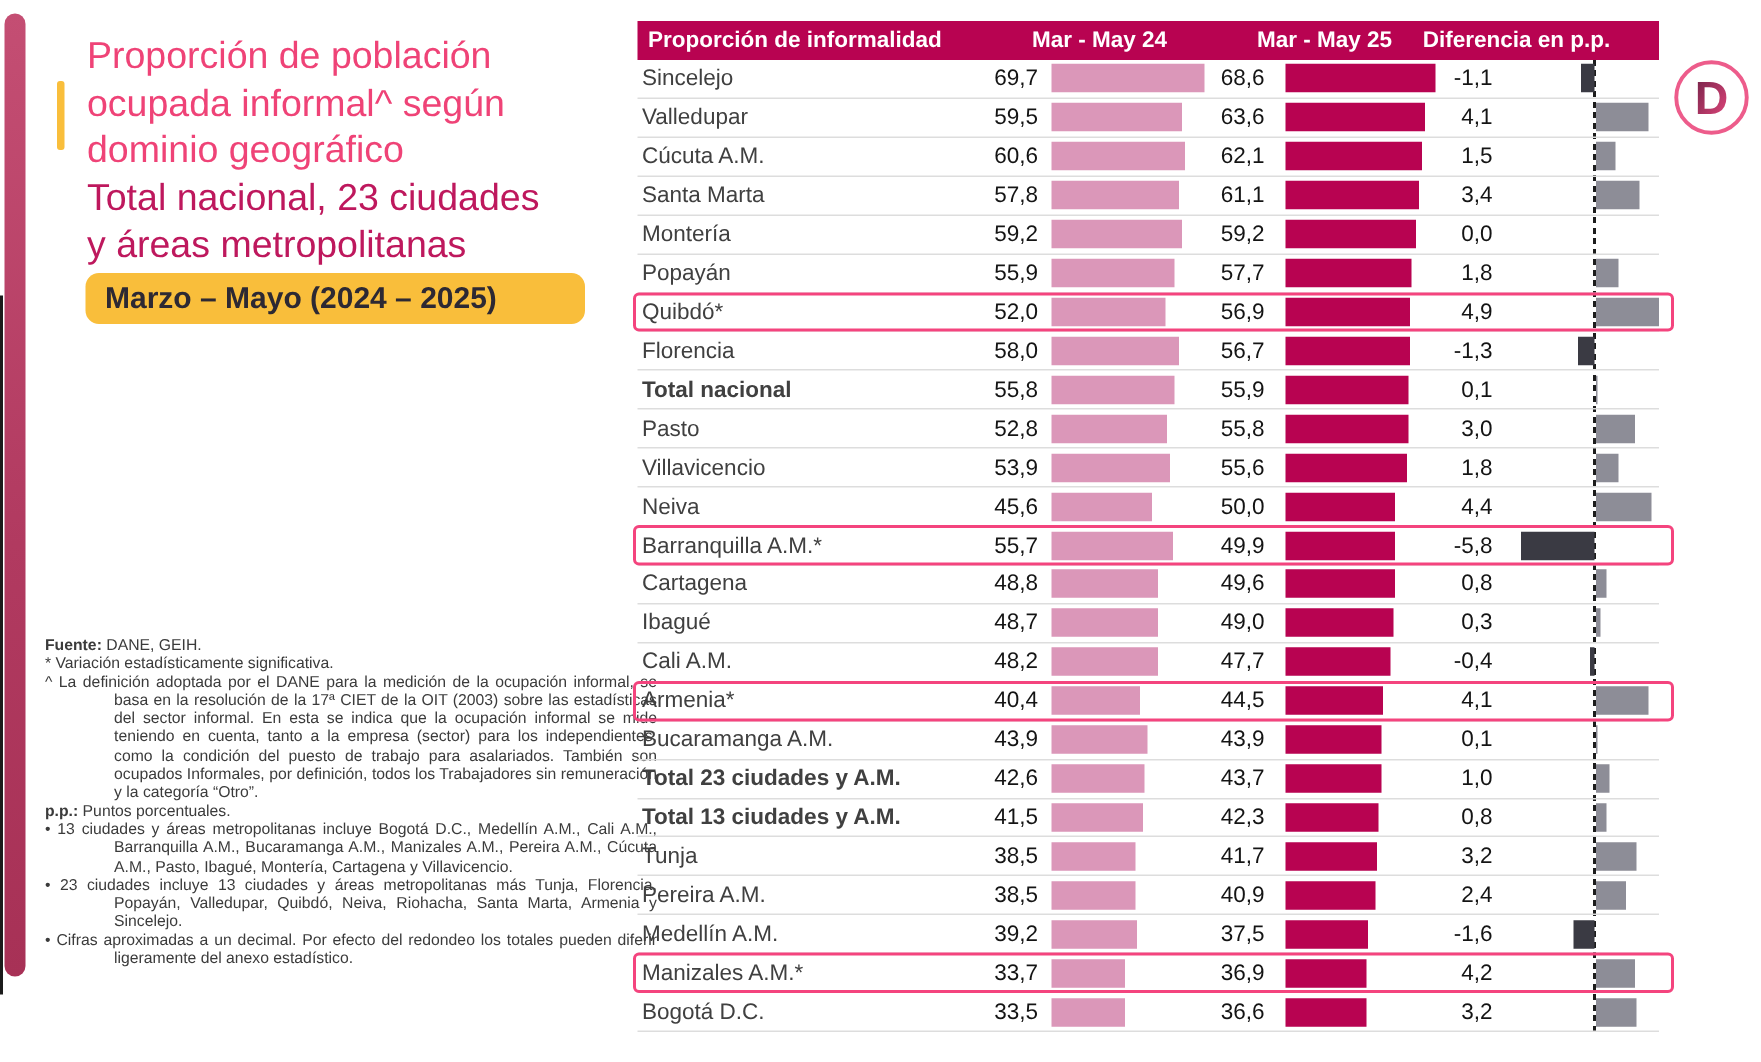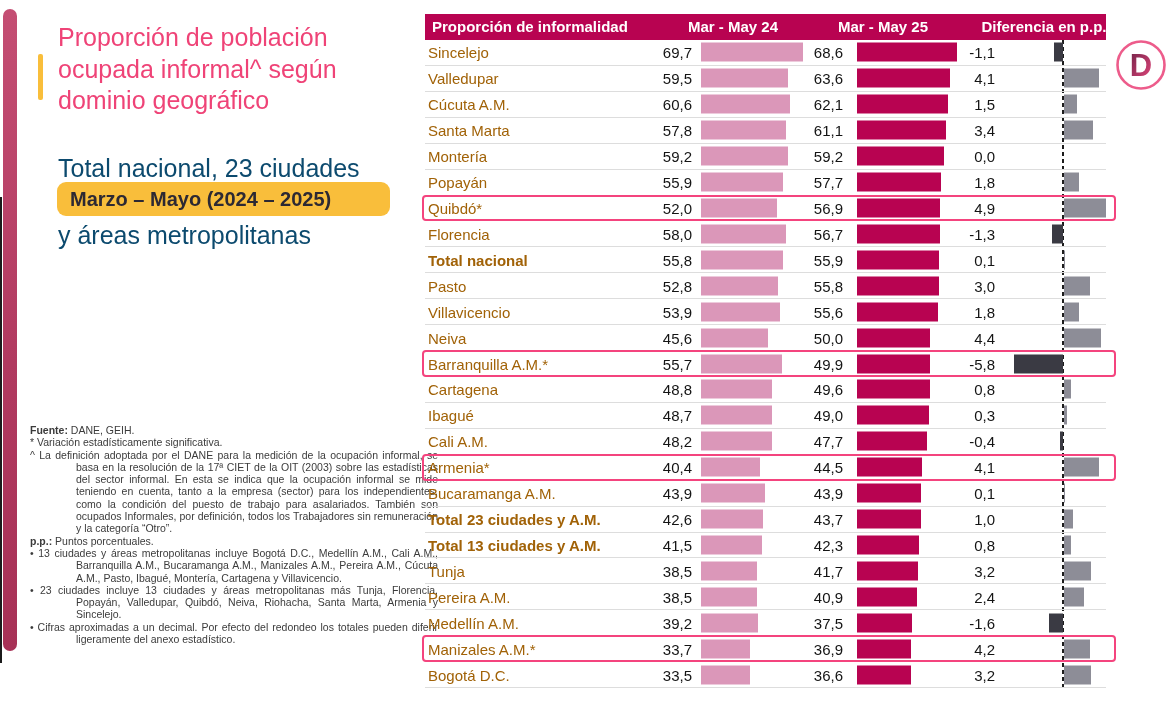--- a/index.html
+++ b/index.html
@@ -14,50 +14,50 @@
   .left-bar {
     position: absolute; left: 3px; top: 9px; width: 14px; height: 642px;
     border-radius: 7px;
     background: linear-gradient(180deg, #C44E73 0%, #B13A60 55%, #A73156 100%);
   }
   .edge-line { position: absolute; left: 0; top: 197px; width: 2px; height: 466px; background: #1b1b1b; }
 
   
   .title-wrap { position: absolute; left: 58px; top: 22px; width: 360px; }
   .title-line { font-size: 25px; line-height: 31.5px; color: #EF4377; white-space: nowrap; }
-  .subtitle-line { font-size: 25px; line-height: 31.5px; color: #0c4a6e; white-space: nowrap; margin-top: 36px; }
+  .subtitle-line { font-size: 25px; line-height: 31.5px; color: #be185d; white-space: nowrap; }
   .yellow-accent { position: absolute; left: 38px; top: 54px; width: 5px; height: 46px; background: #F9BE3B; border-radius: 2px; }
   .pill {
     position: absolute; left: 57px; top: 182px; width: 333px; height: 34px;
     background: #F9BE3B; border-radius: 9px;
     font-size: 20px; font-weight: 700; color: #2D2933; line-height: 34px; padding-left: 13px;
     white-space: nowrap;
   }
 
   
   .footnotes { position: absolute; left: 30px; top: 424px; width: 408px; font-size: 10.5px; line-height: 12.3px; color: #3B3B3B; text-align: justify; }
   .footnotes p { margin: 0; }
   .fn-hang { padding-left: 46px; text-indent: -46px; }
 
   
   .table { position: absolute; left: 425px; top: 14px; width: 681px; height: 654px; }
   .thead { position: absolute; left: 0; top: 0; width: 681px; height: 26px; background: #B80351; }
   .thead span { position: absolute; color: #fff; font-weight: 700; font-size: 15px; line-height: 26px; white-space: nowrap; }
   .h1 { left: 7px; }
   .h2 { left: 308px; transform: translateX(-50%); }
   .h3 { left: 458px; transform: translateX(-50%); }
-  .h4 { left: 619px; transform: translateX(-50%); }
+  .h4 { left: 586px; transform: translateX(-50%); }
 
   .zeroline {
     position: absolute; left: 637px; top: 26px; width: 2px; height: 648px;
     background: repeating-linear-gradient(180deg, #1c1c1c 0 4px, transparent 4px 7px);
   }
   .tbody { position: absolute; left: 0; top: 26px; width: 681px; height: 648px; display: flex; flex-direction: column; }
   .row { position: relative; flex: 1; border-bottom: 1px solid #DDDDDD; overflow: visible; }
-  .row .name { position: absolute; left: 3px; top: 50%; transform: translateY(-50%); font-size: 15px; color: #a16207; white-space: nowrap; }
+  .row .name { position: absolute; left: 3px; top: 50%; transform: translateY(-50%); font-size: 15px; color: #404040; white-space: nowrap; }
   .row .name.bold { font-weight: 700; }
   .row .v { position: absolute; top: 50%; transform: translateY(-50%); width: 80px; text-align: right; font-size: 15px; color: #141414; }
   .v24 { left: 187px; } .v25 { left: 338px; } .vd { left: 490px; }
   .bar { position: absolute; top: 50%; transform: translateY(-50%); height: 19px; }
   .b24 { left: 276px; background: #DB97B9; }
   .b25 { left: 432px; background: #B80351; }
   .bd-pos { background: #8D8D97; }
   .bd-neg { background: #3A3A43; }
   .hlbox {
     position: absolute; left: -3px; top: -1px; width: 694px; height: calc(100% + 2px);

